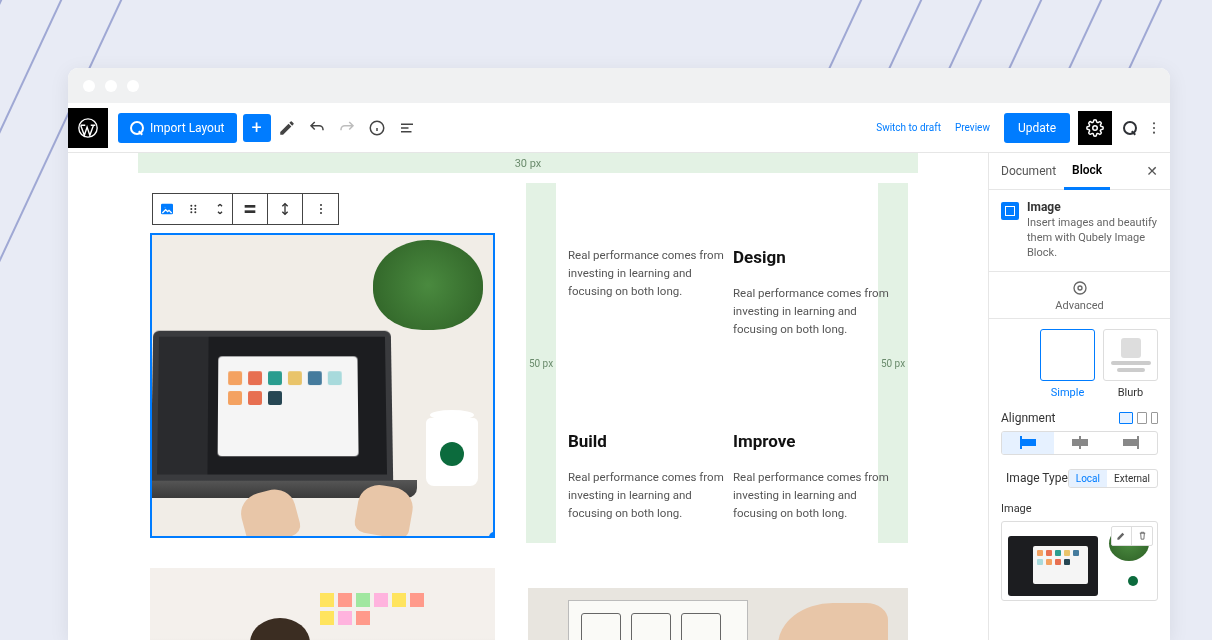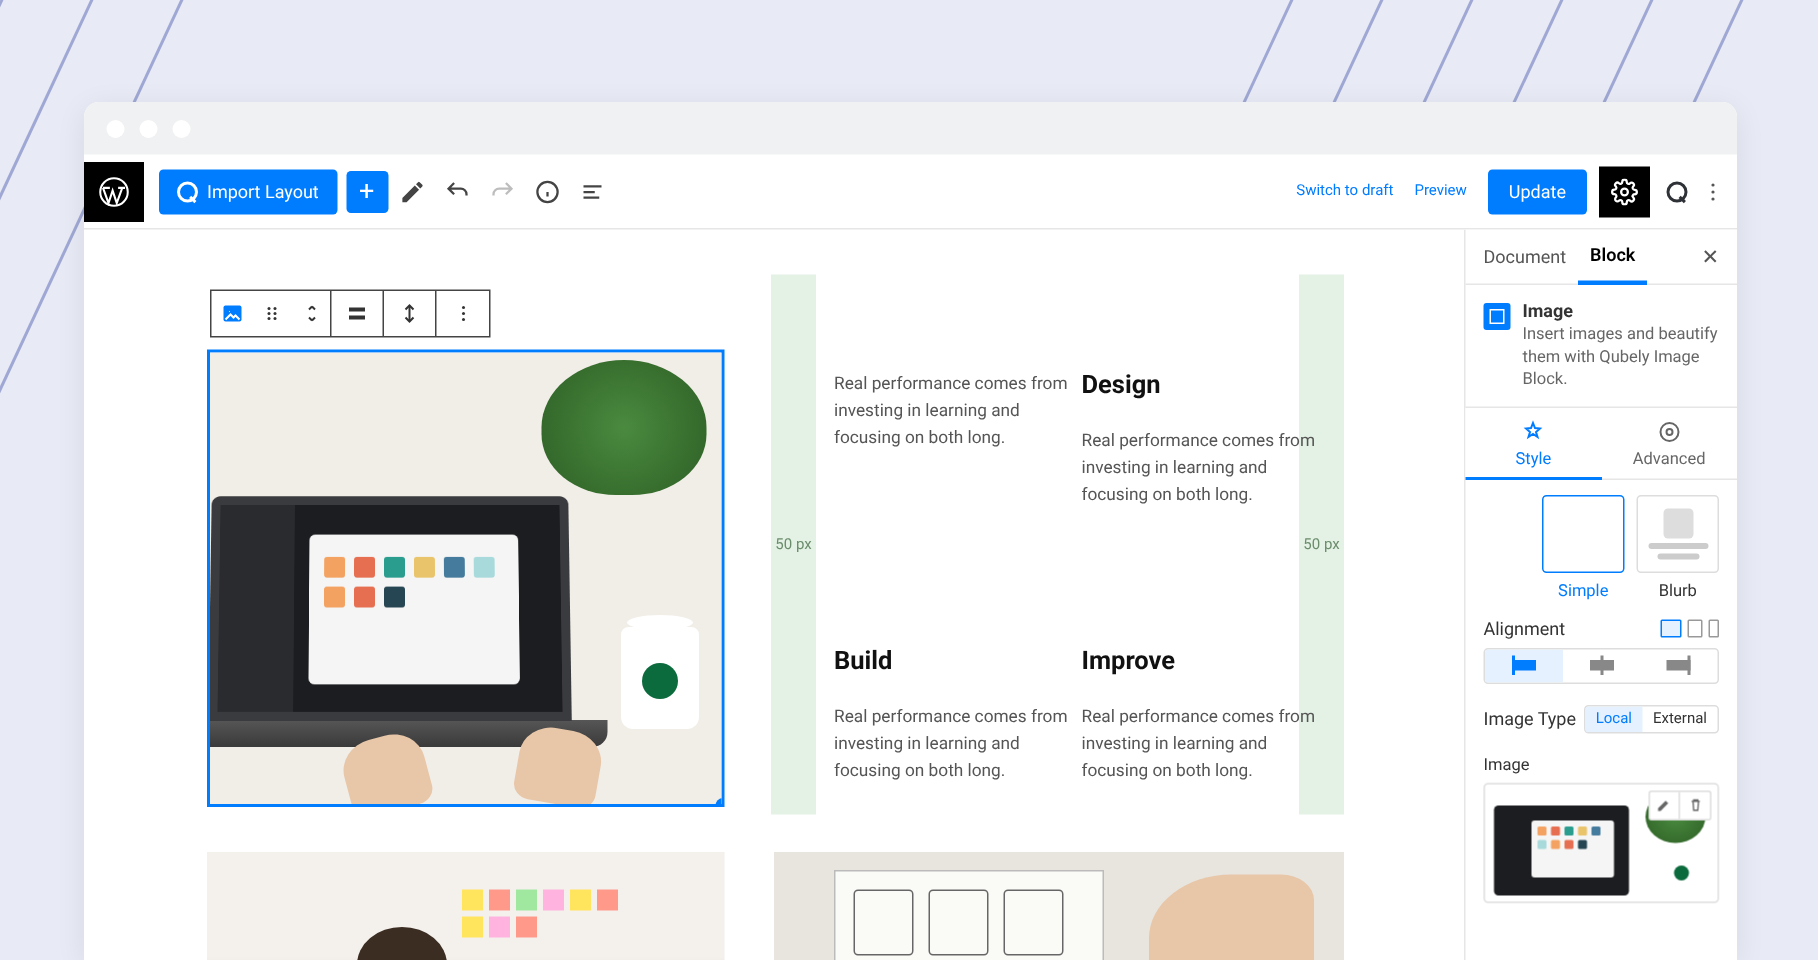--- a/index.html
+++ b/index.html
@@ -14,21 +14,21 @@
 .l4 { left: 200px; top: -300px; transform: rotate(25deg); }
 .l5 { left: 260px; top: -300px; transform: rotate(25deg); }
 .l6 { left: 1000px; top: -300px; transform: rotate(25deg); }
 .l7 { left: 1060px; top: -300px; transform: rotate(25deg); }
 .l8 { left: 1120px; top: -300px; transform: rotate(25deg); }
 .l9 { left: 1180px; top: -300px; transform: rotate(25deg); }
 .l10 { left: 1240px; top: -300px; transform: rotate(25deg); }
 .l11 { left: 1300px; top: -300px; transform: rotate(25deg); }
 
 
-.browser { position: absolute; left: 56px; top: 68px; width: 1102px; height: 572px; background: #fff; border-radius: 10px 10px 0 0; box-shadow: 0 4px 20px rgba(0,0,0,0.08); z-index: 1; display: flex; flex-direction: column; }
+.browser { position: absolute; left: 68px; top: 68px; width: 1102px; height: 572px; background: #fff; border-radius: 10px 10px 0 0; box-shadow: 0 4px 20px rgba(0,0,0,0.08); z-index: 1; display: flex; flex-direction: column; }
 .chrome-bar { height: 35px; background: #f0f1f2; border-radius: 10px 10px 0 0; display: flex; align-items: center; padding-left: 15px; gap: 10px; }
 .chrome-dot { width: 12px; height: 12px; border-radius: 50%; background: #fff; }
 
 
 .toolbar { height: 50px; display: flex; align-items: center; border-bottom: 1px solid #e6e6e6; }
 .wp-logo { width: 40px; height: 40px; background: #000; display: flex; align-items: center; justify-content: center; }
 .wp-logo svg { width: 22px; height: 22px; }
 .import-btn { background: #007cff; color: #fff; font-size: 12px; padding: 8px 12px; border-radius: 3px; margin-left: 10px; display: flex; align-items: center; gap: 6px; }
 .q-icon { width: 14px; height: 14px; border: 2px solid #fff; border-radius: 50%; position: relative; }
 .q-icon::after { content: ""; position: absolute; width: 5px; height: 2px; background: #fff; bottom: -1px; right: -1px; transform: rotate(45deg); }
@@ -141,21 +141,21 @@
 .align-btns { display: flex; margin-top: 6px; border: 1px solid #ddd; border-radius: 3px; overflow: hidden; }
 .align-btns .ab { flex: 1; height: 22px; display: flex; align-items: center; justify-content: center; }
 .align-btns .ab.active { background: #e6f1ff; }
 .align-btns .ab .gl { width: 16px; height: 7px; background: #888; position: relative; }
 .align-btns .ab.active .gl { background: #007cff; }
 .align-btns .ab .gl::before { content: ""; position: absolute; left: 0; top: -3px; width: 2px; height: 13px; background: #888; }
 .align-btns .ab:nth-child(2) .gl::before { left: 7px; }
 .align-btns .ab:nth-child(3) .gl::before { left: auto; right: 0; }
 .align-btns .ab.active .gl::before { background: #007cff; }
 
-.img-type-row { display: flex; justify-content: space-between; align-items: center; margin-top: 14px; }
+.img-type-row { display: flex; justify-content: flex-end; align-items: center; margin-top: 14px; }
 .type-toggle { display: flex; border: 1px solid #ddd; border-radius: 3px; overflow: hidden; font-size: 10px; }
 .type-toggle .tt { padding: 3px 7px; }
 .type-toggle .tt.active { background: #e6f1ff; color: #007cff; }
 
 .img-preview { margin-top: 14px; }
 .img-preview .lbl { font-size: 11px; margin-bottom: 6px; display: block; }
 .img-preview .pv { width: 100%; height: 80px; border: 1px solid #ddd; border-radius: 3px; position: relative; overflow: hidden; }
 .pv .mini-laptop { position: absolute; left: 6px; bottom: 4px; width: 90px; height: 60px; background: #1c1d20; border-radius: 3px; }
 .pv .mini-laptop .mw { position: absolute; left: 25px; top: 10px; width: 55px; height: 38px; background: #f5f5f5; border-radius: 2px; }
 .pv .mini-laptop .mw .micons { padding: 4px; display: flex; flex-wrap: wrap; gap: 3px; }
@@ -250,20 +250,21 @@
       <svg viewBox="0 0 24 24" width="16" height="16" fill="currentColor">
           <circle cx="12" cy="5" r="1.6"></circle>
           <circle cx="12" cy="12" r="1.6"></circle>
           <circle cx="12" cy="19" r="1.6"></circle>
         </svg>
     </div>
   </div>
 
   <div class="work">
     <div class="canvas">
+      <div class="spacer-top">30 px</div>
       <div class="spacer-col sc1">50 px</div>
       <div class="spacer-col sc2">50 px</div>
 
       <div class="block-toolbar">
         <div class="bt-cell" style="color:#007cff">
           <svg viewBox="0 0 24 24" fill="none" stroke="currentColor" stroke-width="2">
               <rect x="3" y="4" width="18" height="16" rx="2" fill="#007cff" stroke="none"></rect>
               <circle cx="9" cy="10" r="1.5" fill="#fff"></circle>
               <path d="M5 18l5-5 3 3 2-2 4 4" stroke="#fff"></path>
             </svg>
@@ -386,26 +387,20 @@
 
       <div class="side-block">
         <div class="ic"></div>
         <div class="txt">
           <strong>Image</strong>
           <span>Insert images and beautify them with Qubely Image Block.</span>
         </div>
       </div>
 
       <div class="side-subtabs">
-        <div class="sub active">
-          <svg viewBox="0 0 24 24" fill="none" stroke="currentColor" stroke-width="2">
-              <path d="M12 3l2 5 5 .5-4 3.5 1.5 5L12 14l-4.5 3 1.5-5-4-3.5 5-.5z"></path>
-            </svg>
-          <span>Style</span>
-        </div>
         <div class="sub">
           <svg viewBox="0 0 24 24" fill="none" stroke="currentColor" stroke-width="2">
               <circle cx="12" cy="12" r="3"></circle>
               <circle cx="12" cy="12" r="9"></circle>
             </svg>
           <span>Advanced</span>
         </div>
       </div>
 
       <div class="side-section">

